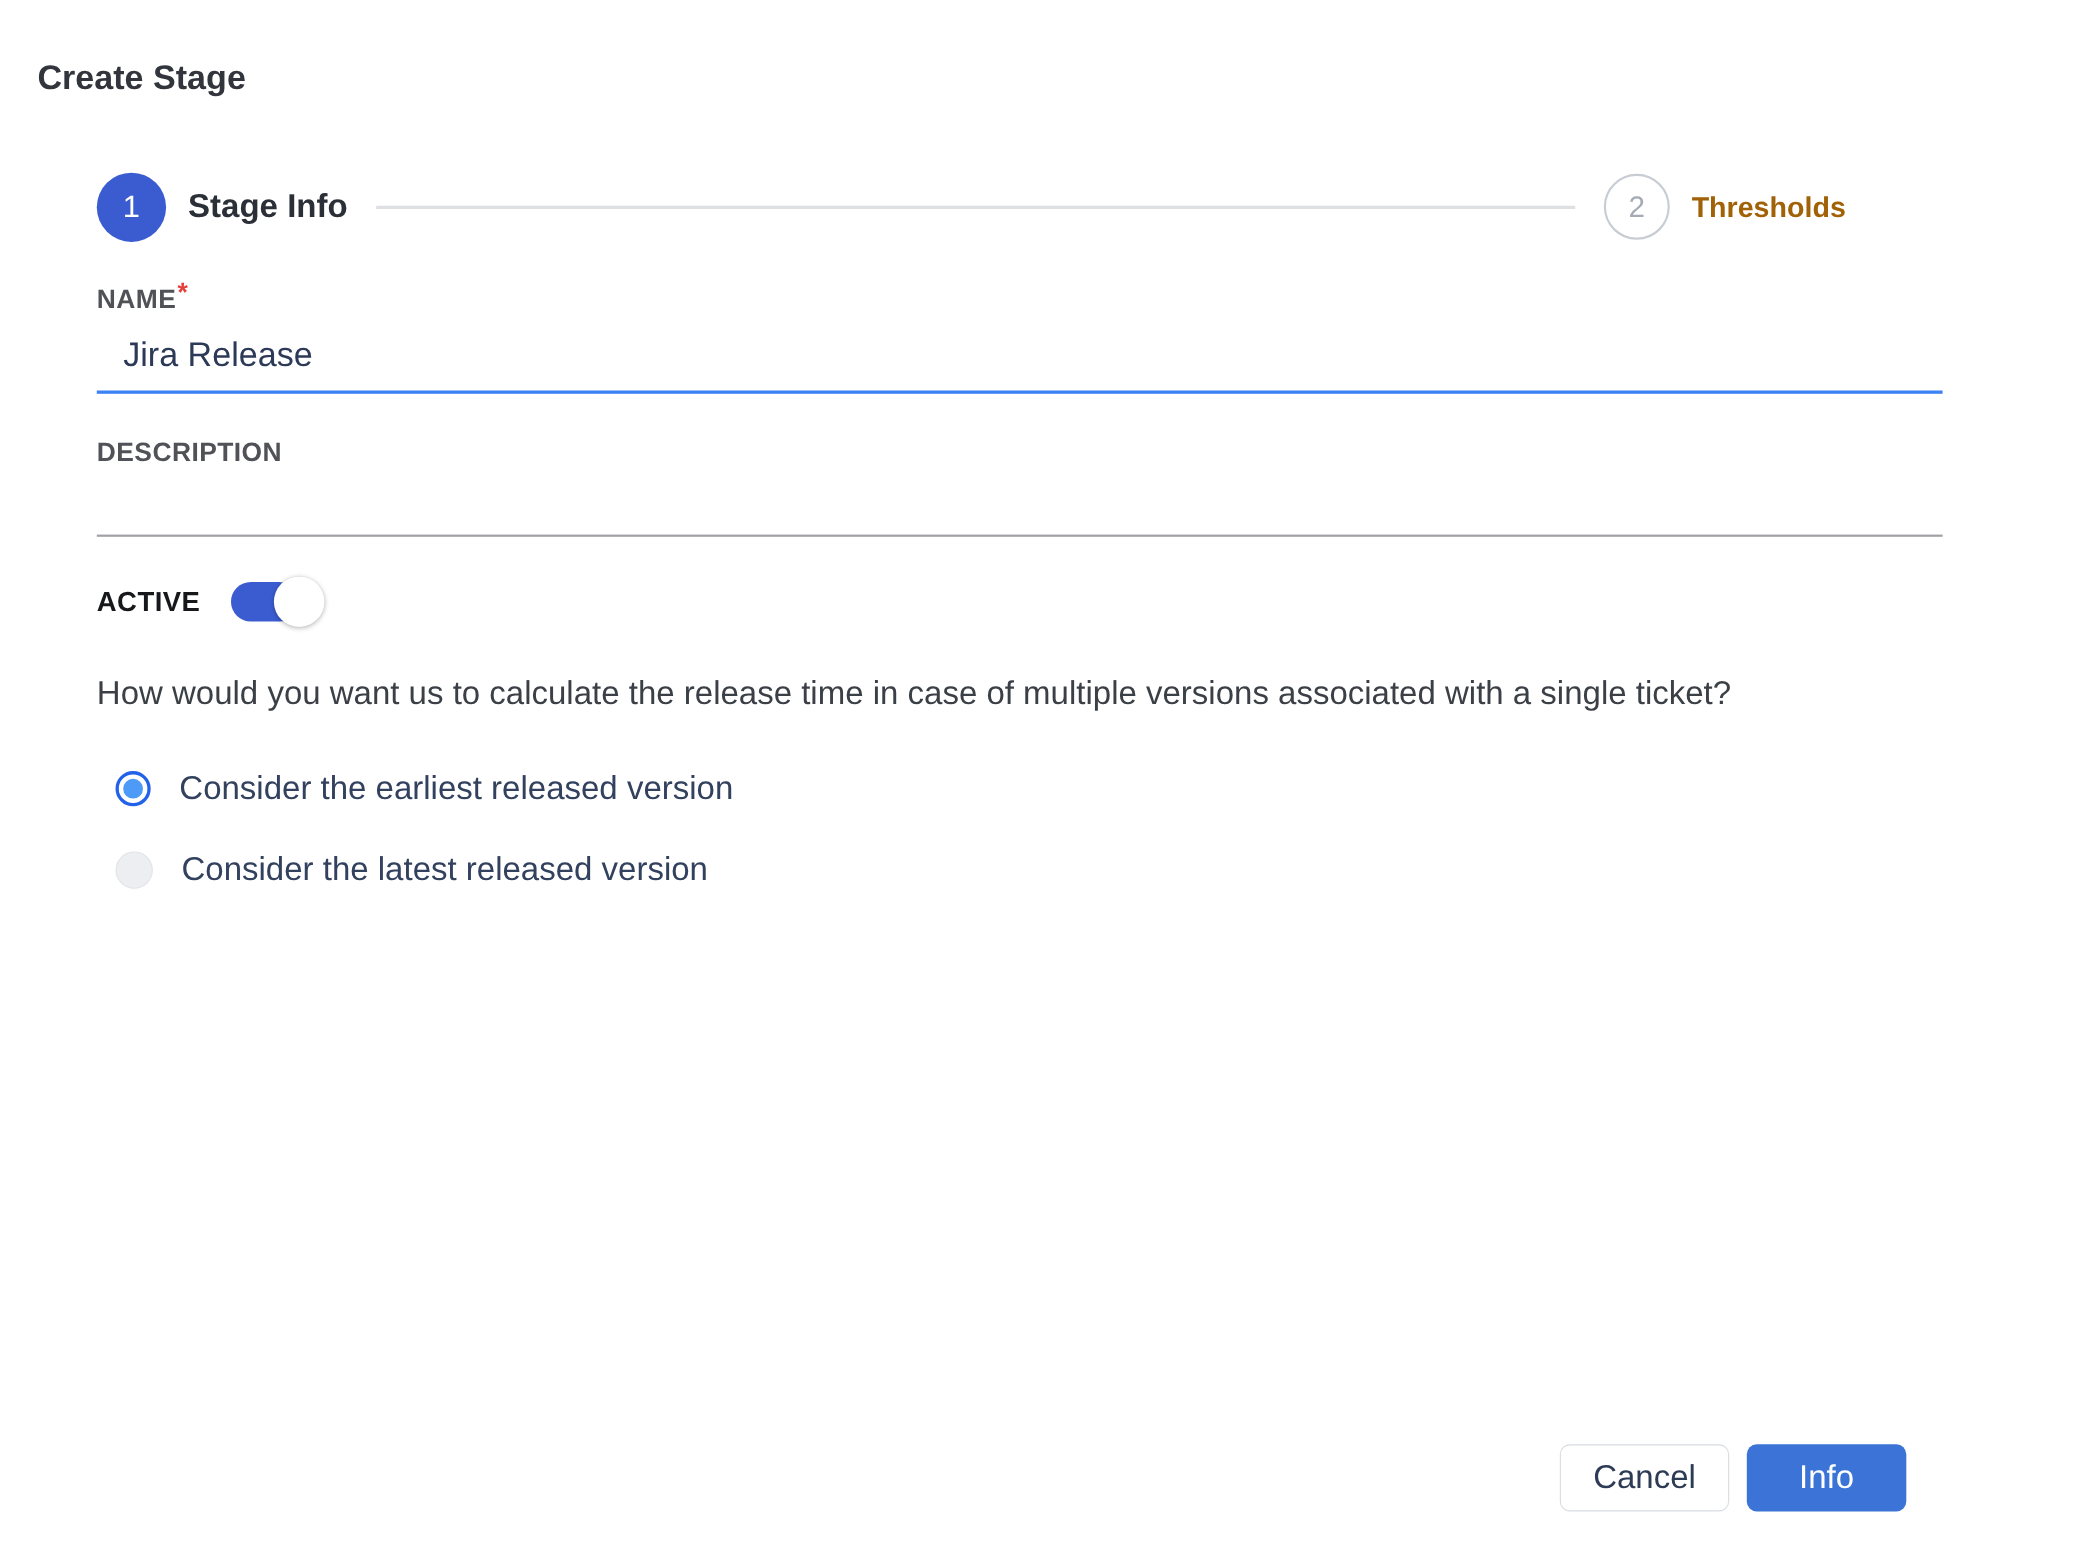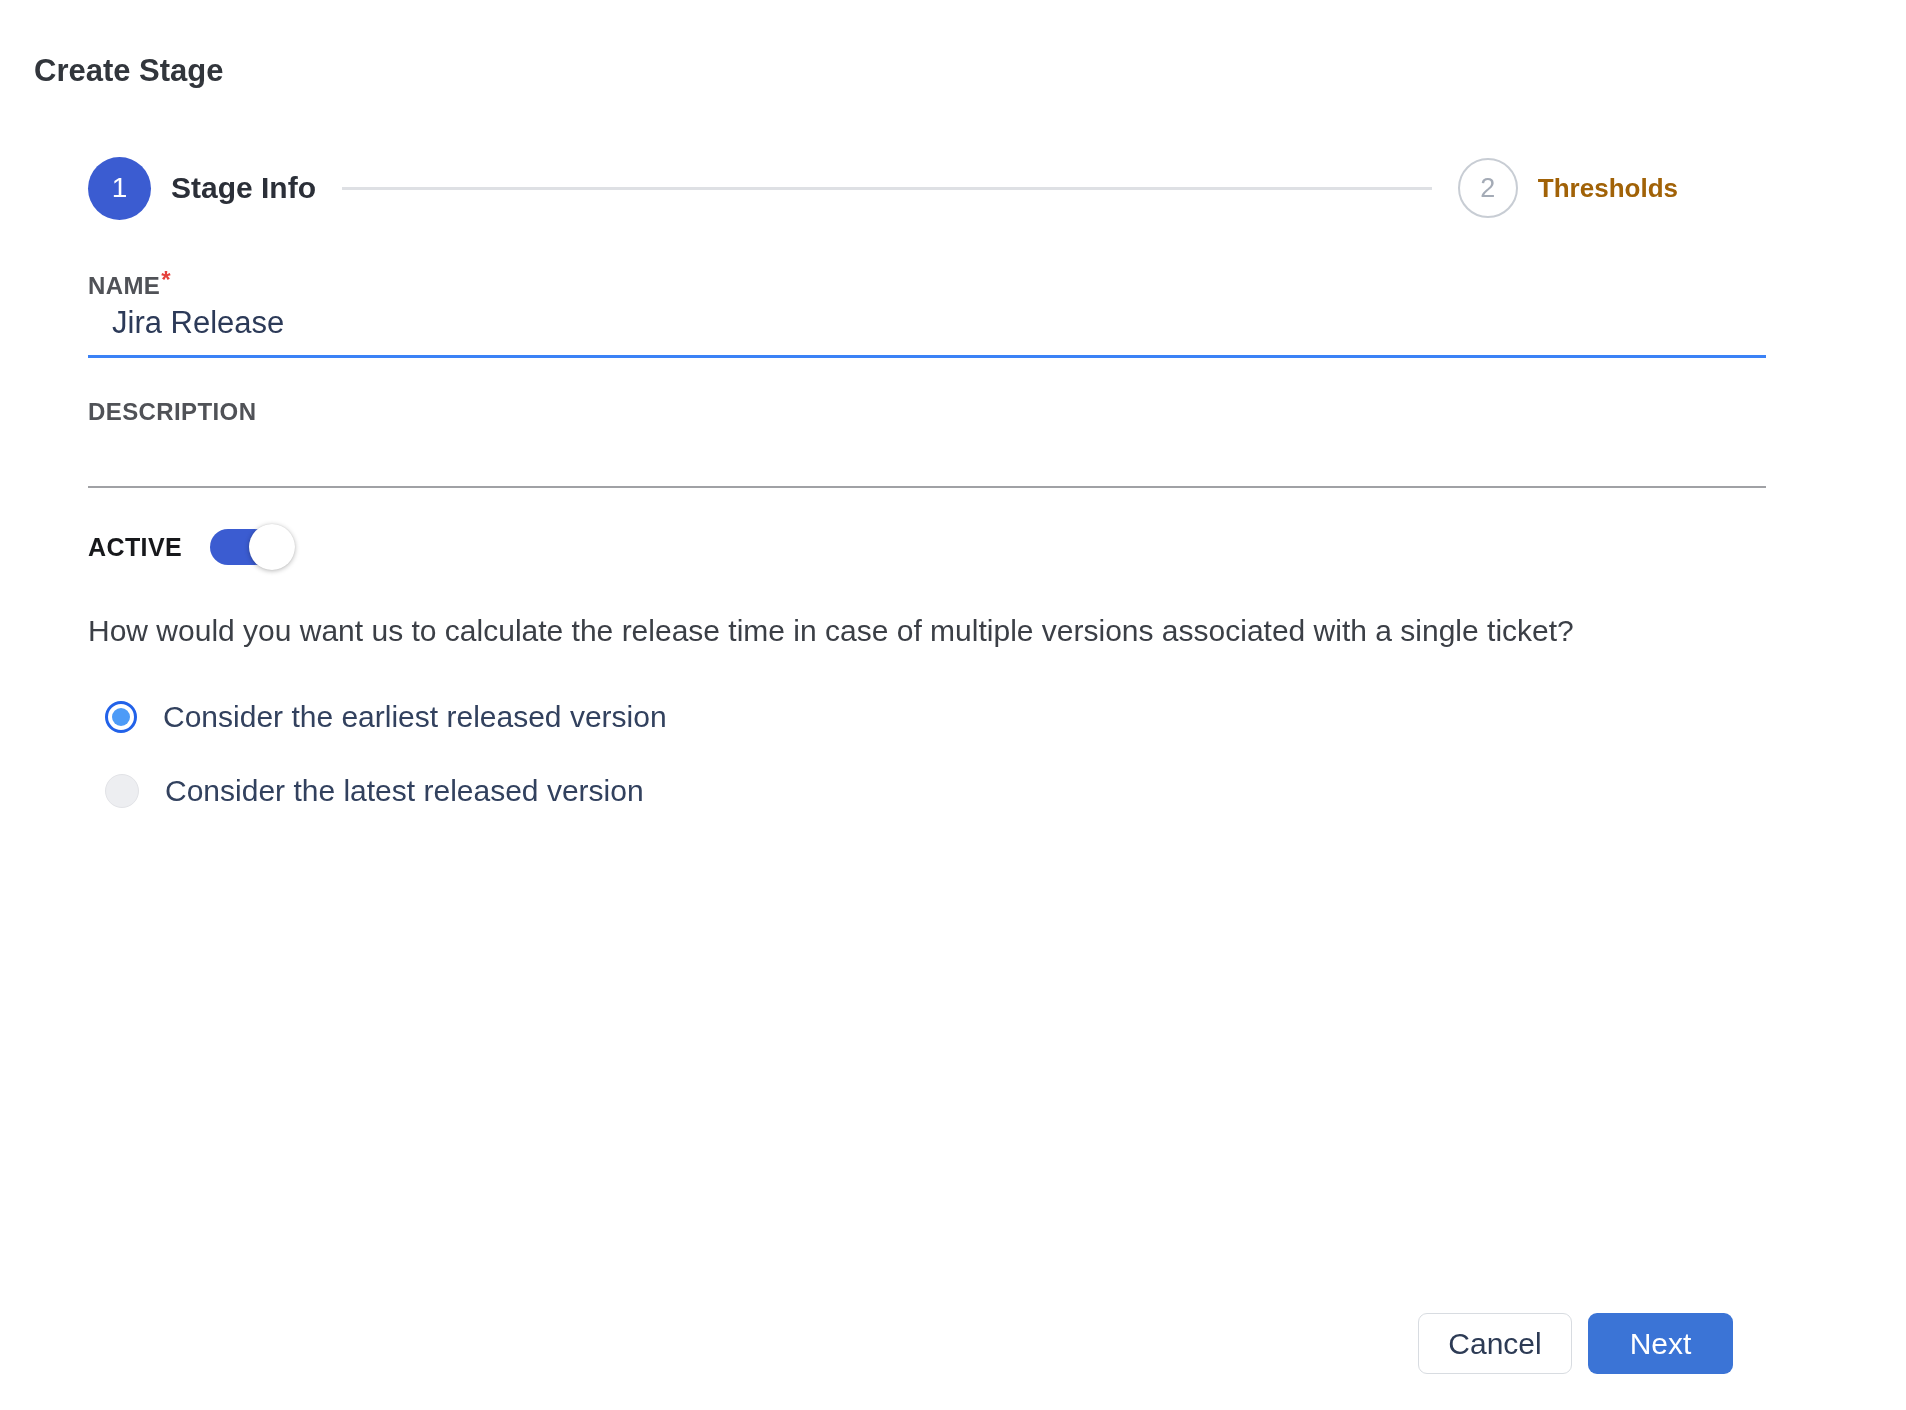--- a/index.html
+++ b/index.html
@@ -254,21 +254,21 @@
       <span>1</span>
     </div>
     <div class="step-label-active">Stage Info</div>
     <div class="step-connector"></div>
     <div class="step-circle-inactive">
       <span>2</span>
     </div>
     <div class="step-label-inactive">Thresholds</div>
   </div>
 
-  <div class="field-label" style="top: 266px;">
+  <div class="field-label" style="top: 253px;">
     <span>NAME</span><span class="required-star">*</span>
   </div>
   <input class="name-input" type="text" value="Jira Release" style="">
 
   <div class="field-label" style="top: 398px;">DESCRIPTION</div>
   <textarea class="description-area" placeholder="" style=""></textarea>
   <div class="resize-grip">
     <span class="grip-line-1"></span>
     <span class="grip-line-2"></span>
   </div>
@@ -289,16 +289,16 @@
     </div>
     <div class="radio-label">Consider the earliest released version</div>
   </div>
   <div class="radio-row radio-row-2">
     <div class="radio-unselected"></div>
     <div class="radio-label">Consider the latest released version</div>
   </div>
 
   <div class="footer">
     <button class="btn btn-cancel">Cancel</button>
-    <button class="btn btn-next">Next</button>
+    <button class="btn btn-next">Info</button>
   </div>
 
 </div>
 
 </body></html>

